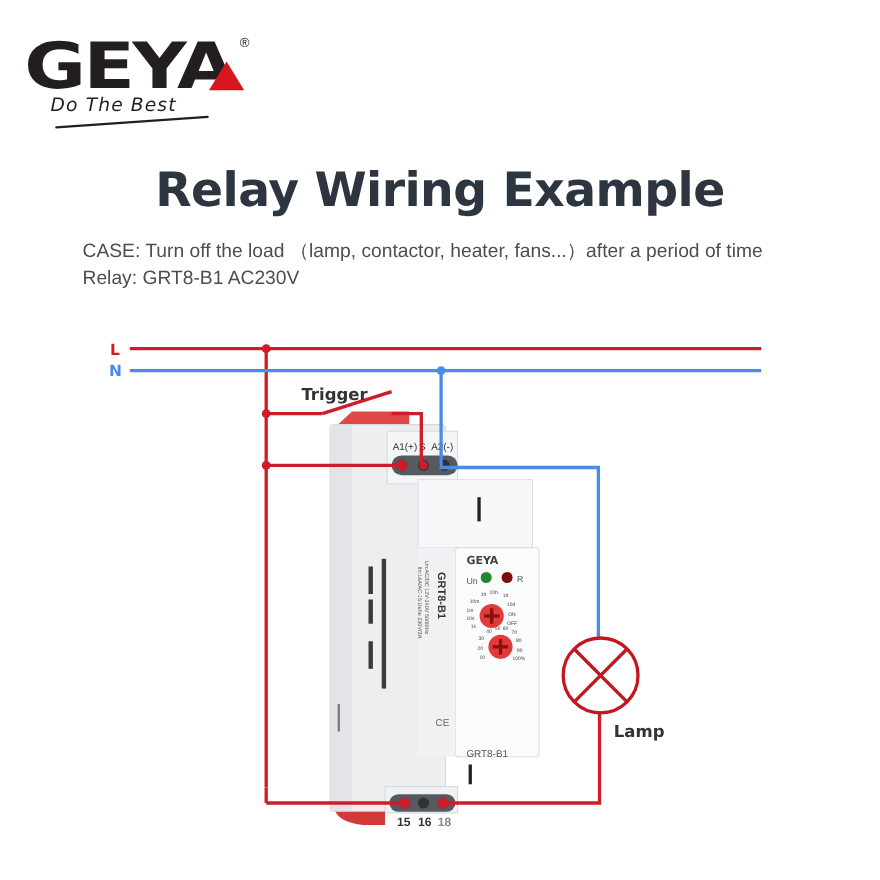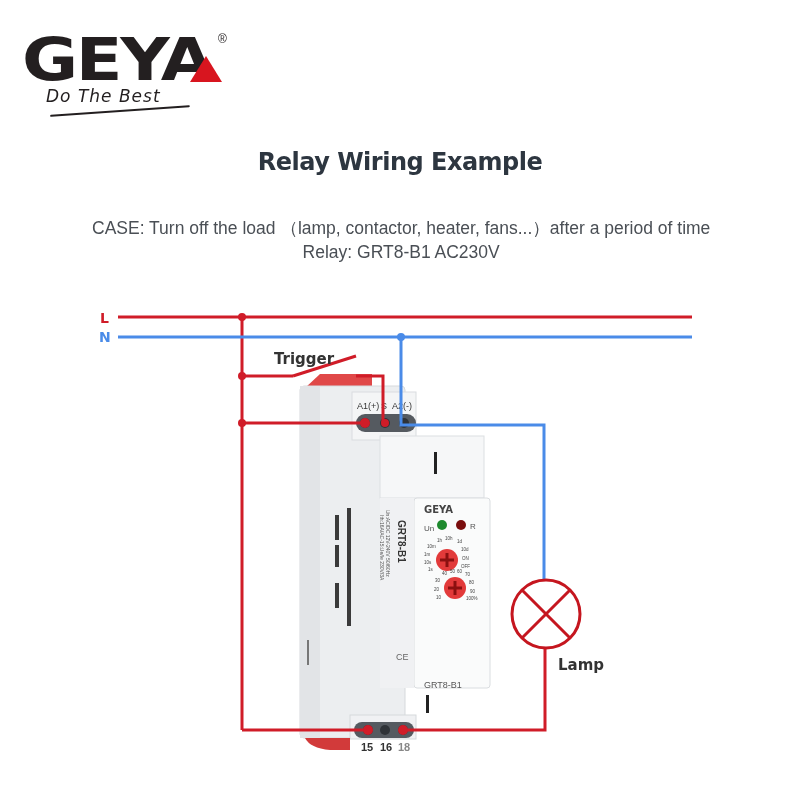--- a/index.html
+++ b/index.html
@@ -3,22 +3,22 @@
 <meta charset="utf-8">
 <style>
   html, body { margin:0; padding:0; background:#ffffff; }
   body { width:800px; height:800px; position:relative; overflow:hidden; font-family:"Liberation Sans", sans-serif; }
   .logo { position:absolute; left:22px; top:30px; width:200px; height:90px; }
   .logo-text { position:absolute; left:0; top:0; font-family:"DejaVu Sans", sans-serif; font-weight:bold; font-size:58px; letter-spacing:-2px; color:#231f20; line-height:60px; transform:scaleX(1.18); transform-origin:left top; }
   .logo-reg { position:absolute; left:196px; top:2px; font-size:12px; color:#231f20; }
   .logo-tri { position:absolute; left:168px; top:26px; width:0; height:0; border-left:16px solid transparent; border-right:16px solid transparent; border-bottom:26px solid #d8151f; }
   .logo-slogan { position:absolute; left:24px; top:56px; font-family:"DejaVu Sans", sans-serif; font-style:italic; font-size:17px; color:#231f20; letter-spacing:1px; }
   .logo-swoosh { position:absolute; left:28px; top:80px; width:140px; height:2px; background:#231f20; transform:rotate(-4deg); border-radius:2px; }
-  .title { position:absolute; left:0; width:800px; top:148px; text-align:center; font-family:"DejaVu Sans", sans-serif; font-size:24px; font-weight:bold; color:#2d3640; letter-spacing:-0.5px; }
-  .case { position:absolute; left:92px; top:216px; font-size:17.5px; color:#4a4f55; line-height:24px;text-align:center; }
+  .title { position:absolute; left:0; width:800px; top:148px; text-align:center; font-family:"DejaVu Sans", sans-serif; font-size:43px; font-weight:bold; color:#2d3640; letter-spacing:-0.5px; }
+  .case { position:absolute; left:75px; top:216px; font-size:17.5px; color:#4a4f55; line-height:24px; }
   svg.diagram { position:absolute; left:0; top:0; }
   .wire-label { font-family:"DejaVu Sans", sans-serif; font-weight:bold; }
 </style>
 </head>
 <body>
 
 <div class="logo">
   <div class="logo-text">GEYA</div>
   <div class="logo-tri"></div>
   <div class="logo-reg">®</div>

